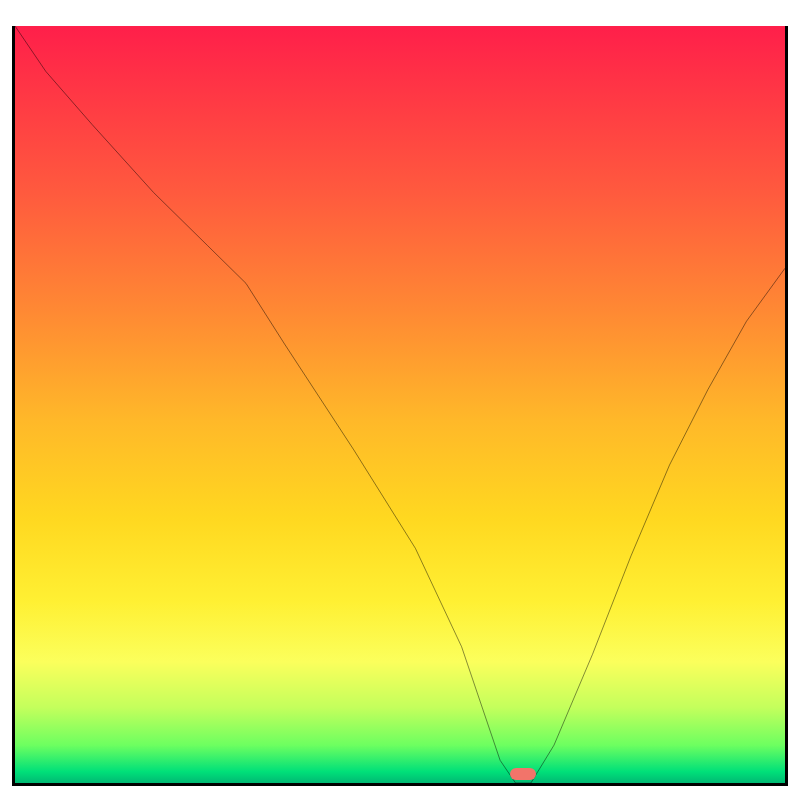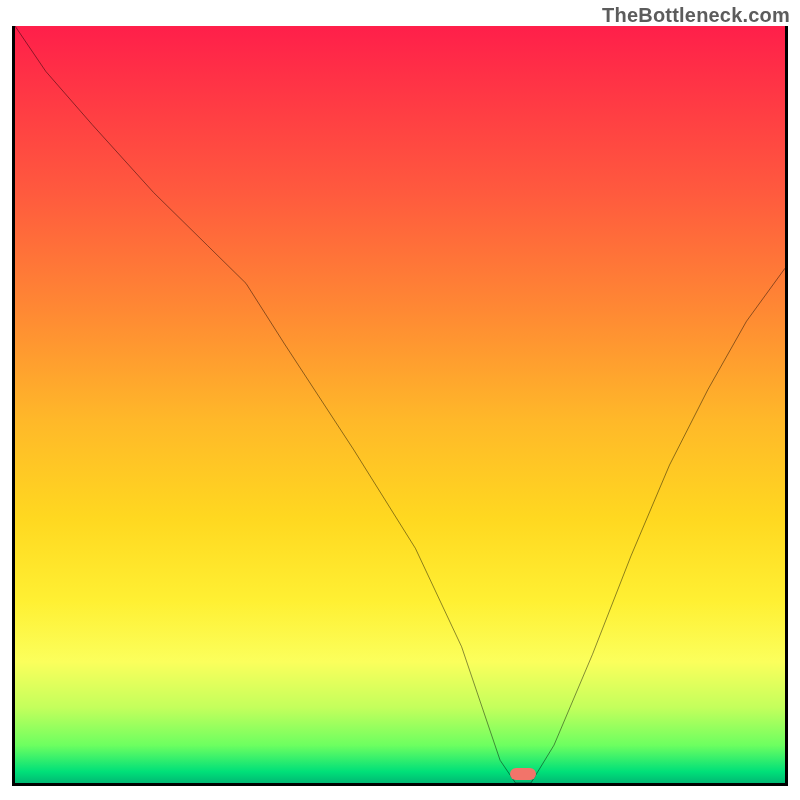--- a/index.html
+++ b/index.html
@@ -64,21 +64,20 @@
     border-radius: 6px;
     background: #f2746a;
     transform: translate(-50%, -50%);
   }
 </style>
 </head>
 <body>
 
 <div class="stage">
 
-  <div class="watermark">TheBottleneck.com</div>
 
   <div class="plot-area">
 
     <svg class="curve" viewBox="0 0 100 100" preserveAspectRatio="none">
       <path fill="none" stroke="#000" stroke-width="0.45" vector-effect="non-scaling-stroke" d="M0.00 0.00 L4.00 6.00 L10.00 13.00 L18.00 22.00 L25.00 29.00 L30.00 34.00 L35.00 42.00 L44.00 56.00 L52.00 69.00 L58.00 82.00 L60.00 88.00 L63.00 97.00 L65.00 100.00 L67.00 100.00 L70.00 95.00 L75.00 83.00 L80.00 70.00 L85.00 58.00 L90.00 48.00 L95.00 39.00 L100.00 32.00"></path>
     </svg>
 
     <div class="marker" style="left:66.00%;top:98.80%;background:#f2746a;"></div>
 
   </div>

